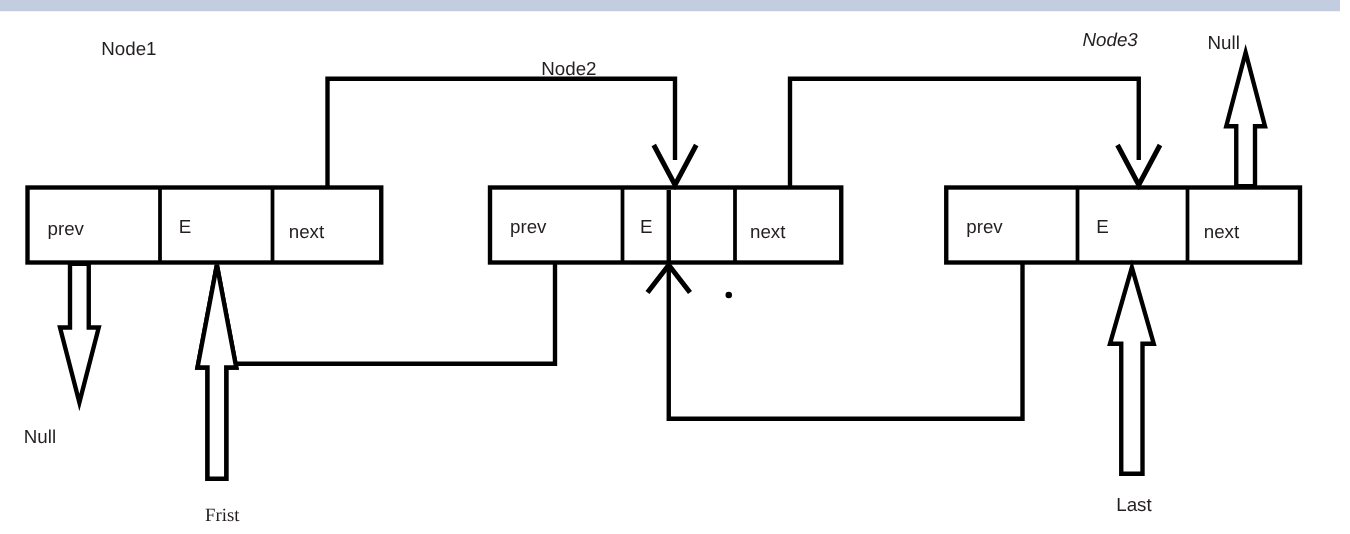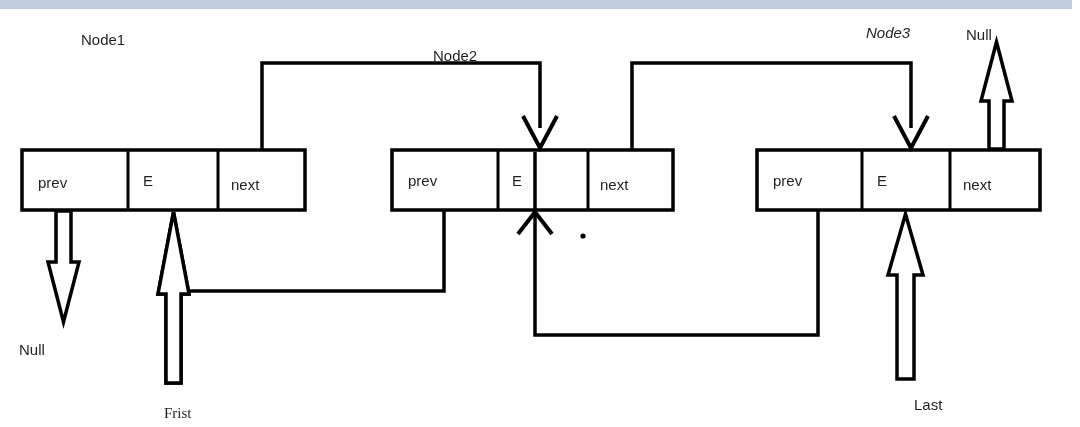--- a/index.html
+++ b/index.html
@@ -143,15 +143,15 @@
 
   </svg>
 
   <div class="node-label" style="left:81px; top:31px;">Node1</div>
   <div class="node-label" style="left:433px; top:47px;">Node2</div>
   <div class="node-label" style="left:866px; top:24px;font-style:italic;">Node3</div>
 
   <div class="end-label" style="left:19px; top:341px;">Null</div>
   <div class="end-label" style="left:164px; top:405px;font-family:Liberation Serif, serif;">Frist</div>
   <div class="end-label" style="left:966px; top:26px;">Null</div>
-  <div class="end-label" style="left:893px; top:396px;margin-left:21px;">Last</div>
+  <div class="end-label" style="left:893px; top:396px;">Last</div>
 
 </div>
 
 </body></html>

